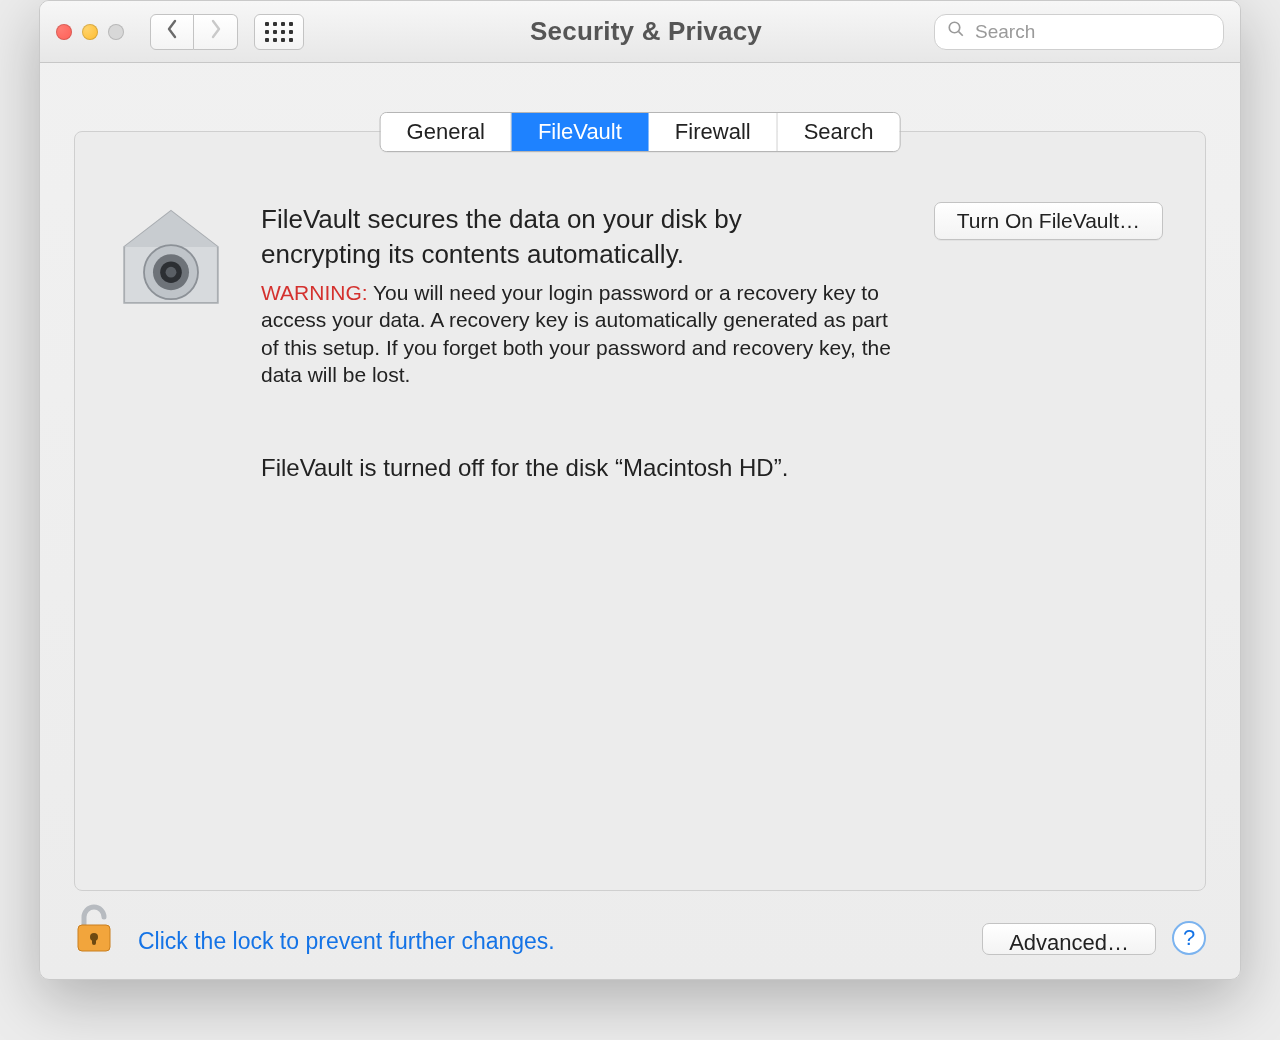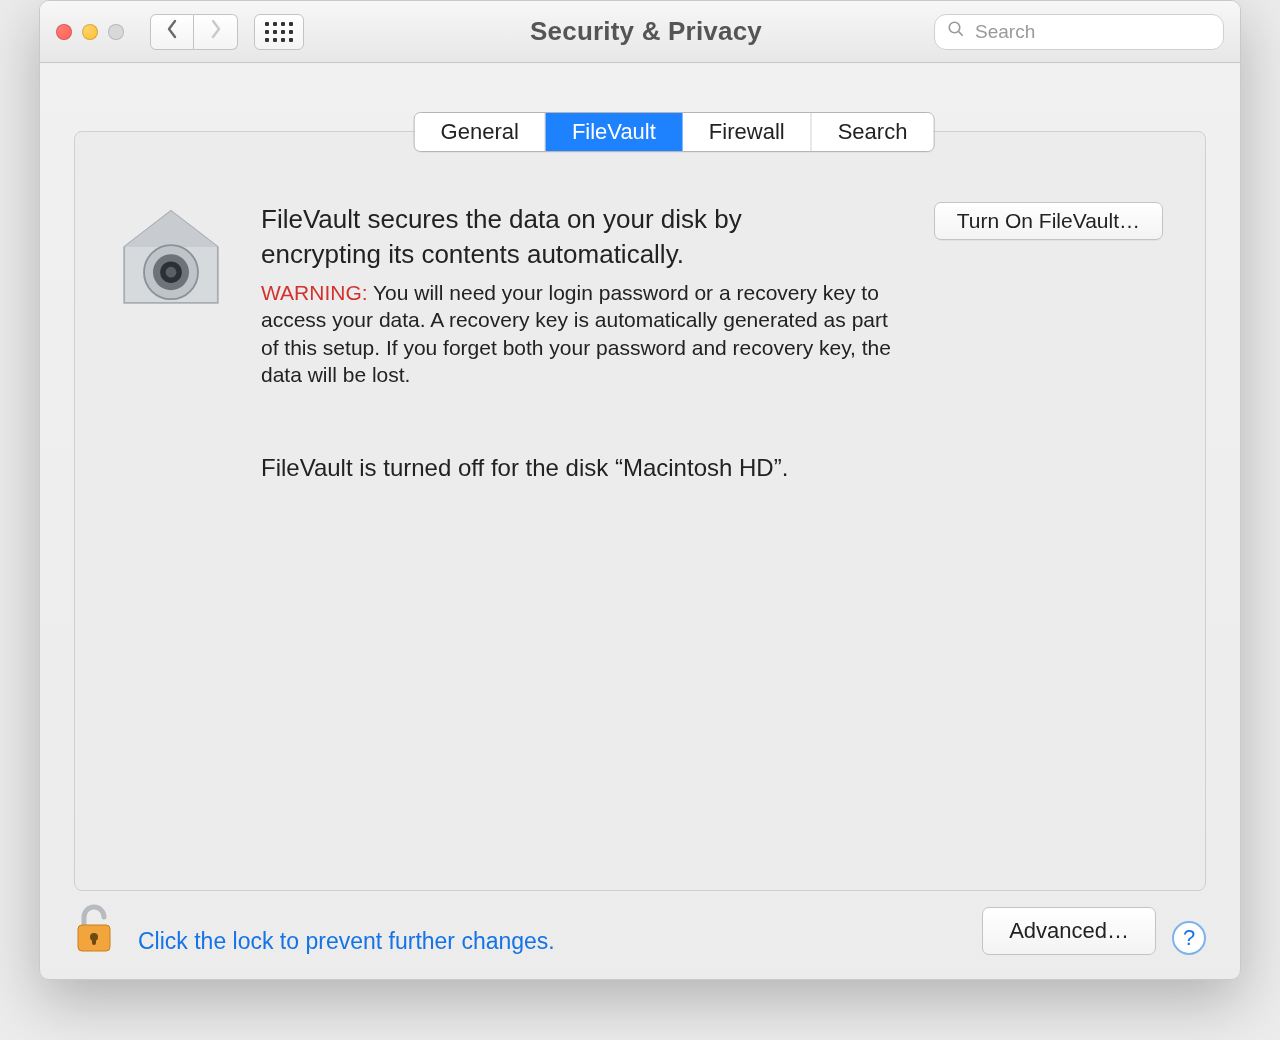--- a/index.html
+++ b/index.html
@@ -125,21 +125,20 @@
   .tabbar {
     position: absolute;
     top: -20px;
     left: 50%;
     transform: translateX(-50%);
     display: flex;
     border-radius: 7px;
     overflow: hidden;
     box-shadow: 0 1px 0 rgba(0,0,0,0.04);
     border: 1px solid #b5b5b5;
-    margin-left: 34px;
   }
   .tab {
     padding: 6px 26px;
     font-size: 22px;
     background: #ffffff;
     color: #222;
     border-right: 1px solid #c6c6c6;
     cursor: default;
   }
   .tab:last-child { border-right: none; }
@@ -210,21 +209,21 @@
     color: #1473e6;
   }
   .advanced-btn {
     margin-left: auto;
     background: linear-gradient(#ffffff,#f3f3f3);
     border: 1px solid #c3c3c3;
     border-radius: 7px;
     font-size: 22px;
     padding: 6px 26px;
     color: #222;
-    height: 48px;
+    height: 32px;
   }
   .help-btn {
     margin-left: 16px;
     width: 34px; height: 34px;
     border-radius: 50%;
     border: 2px solid #7bb3ef;
     color: #1473e6;
     font-size: 22px;
     display:flex; align-items:center; justify-content:center;
     background: #fff;

